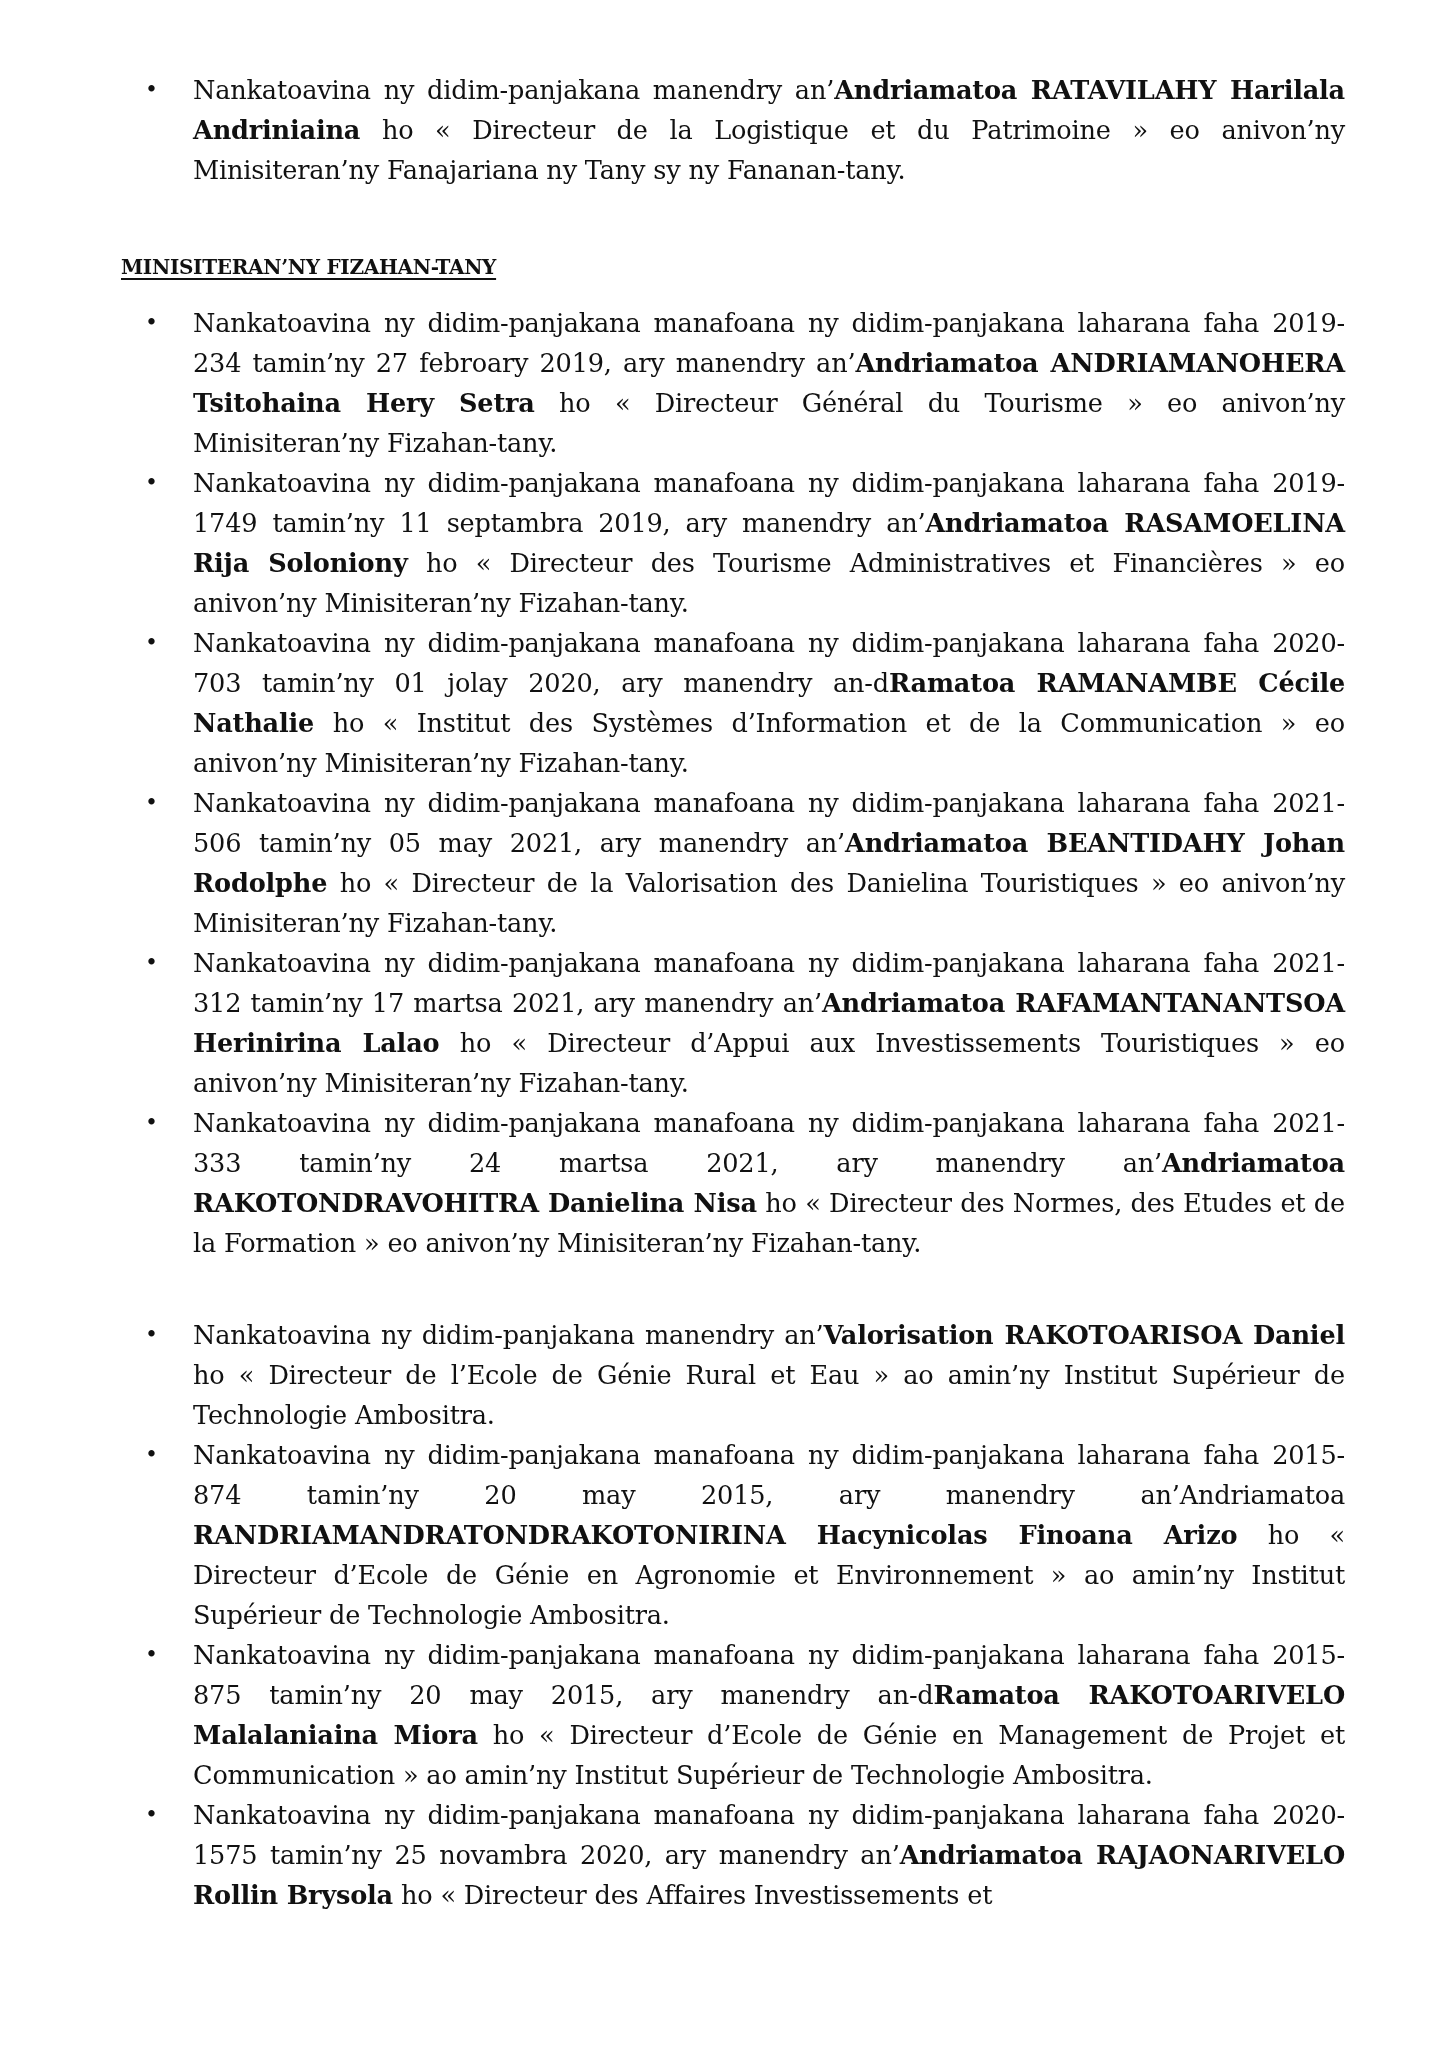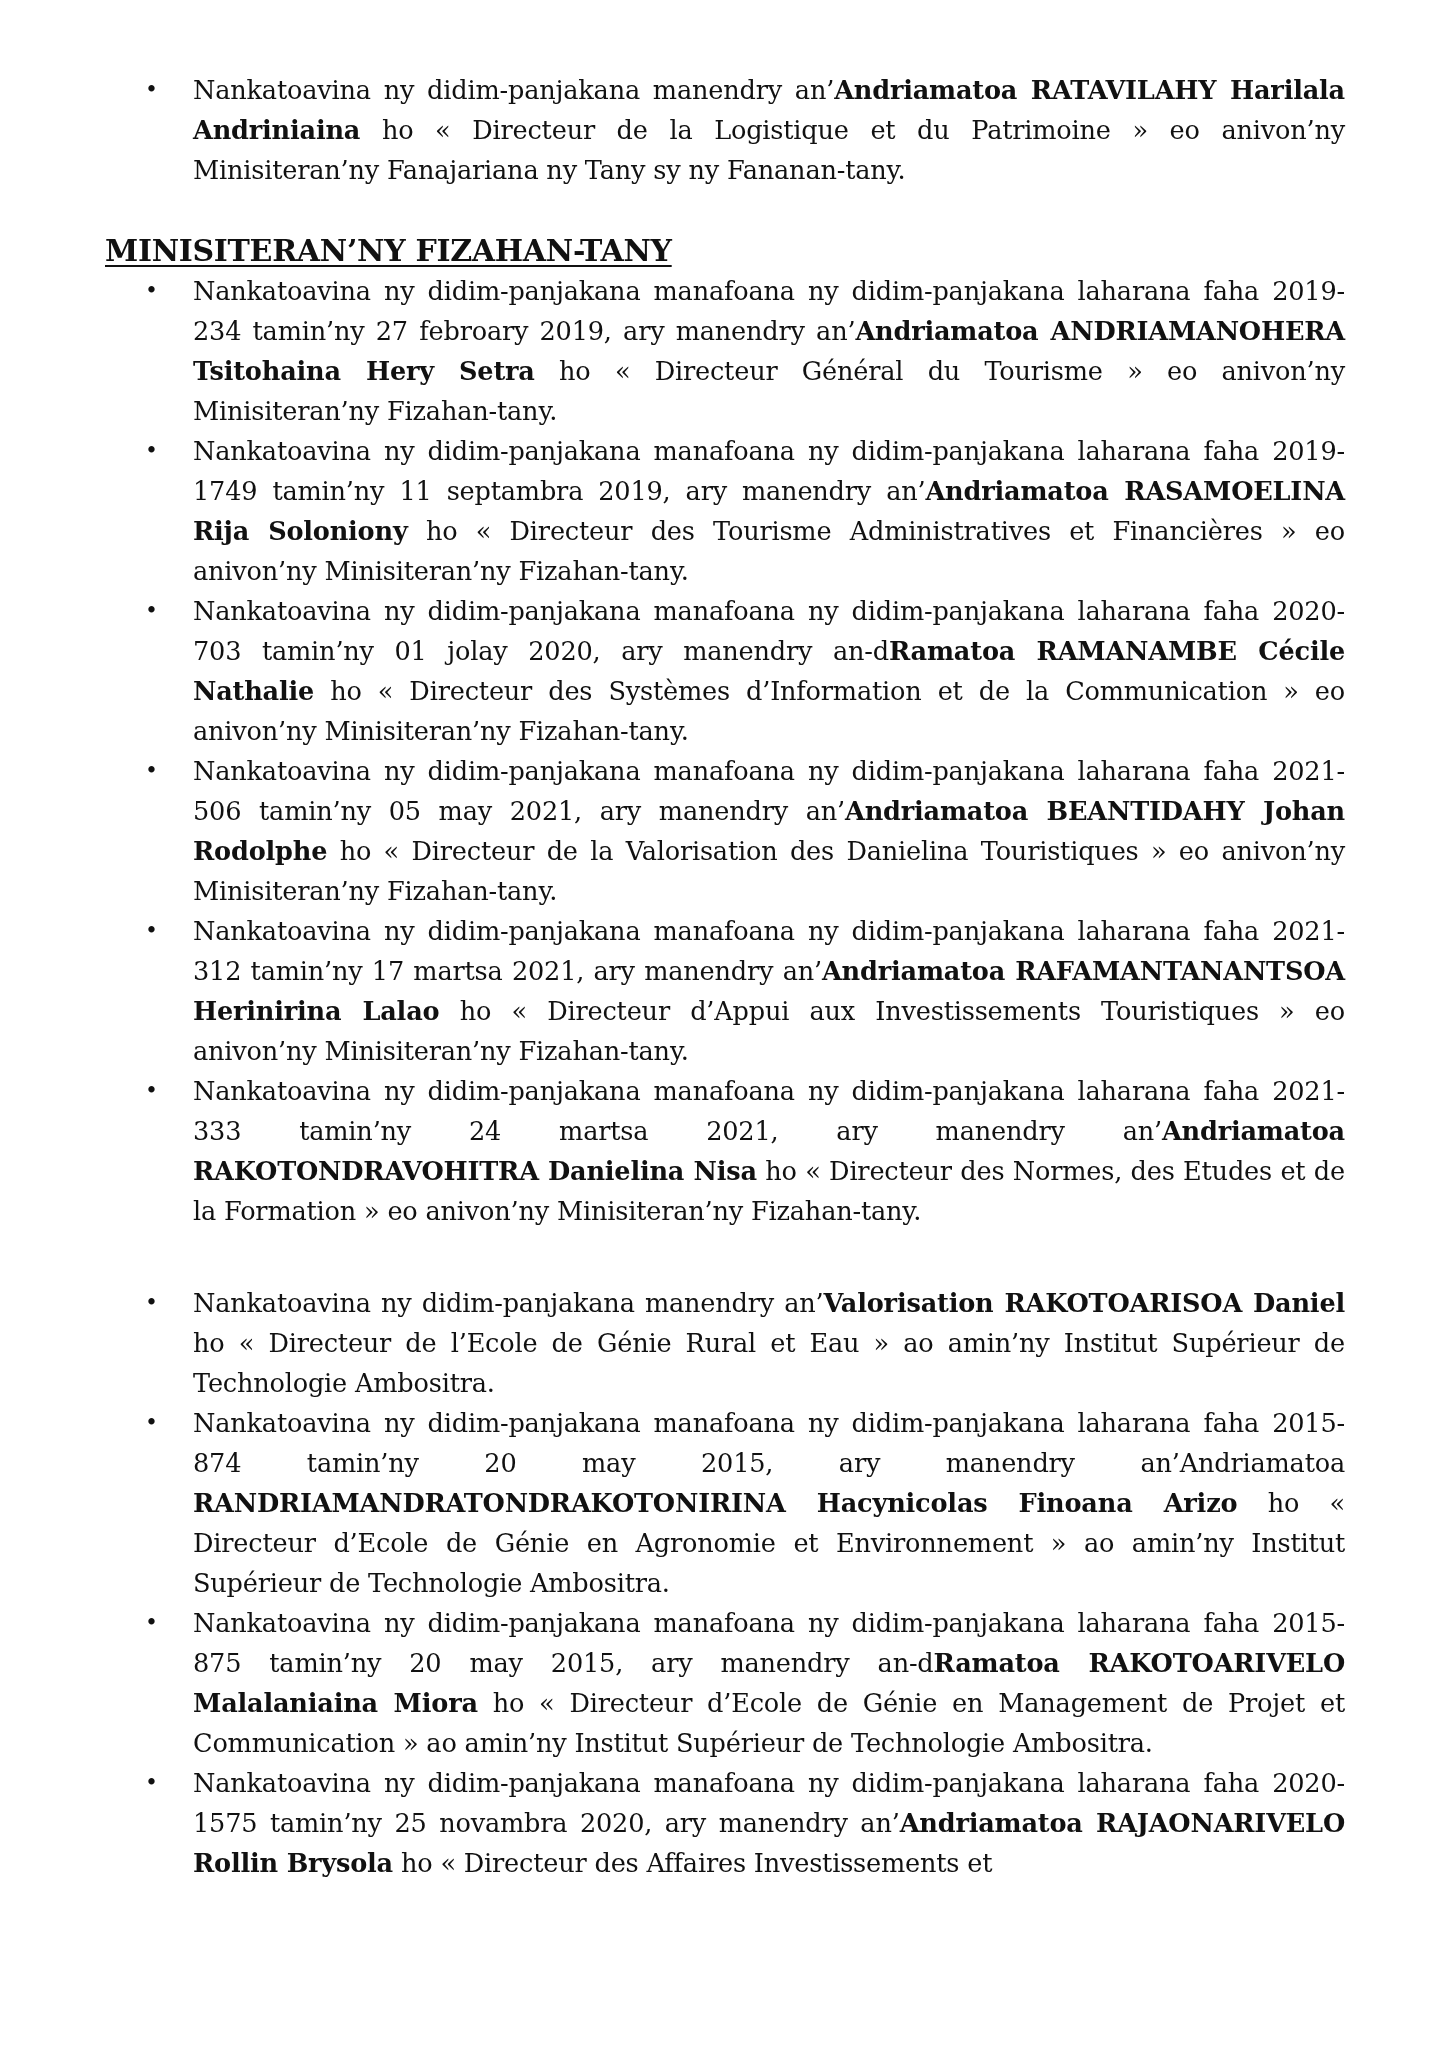--- a/index.html
+++ b/index.html
@@ -38,22 +38,22 @@
   }
   ul.items li .bullet {
     position: absolute;
     left: -48px;
     top: 0;
     font-size: 22px;
     line-height: 40px;
   }
   .bold { font-weight: bold; }
   h2.section {
-    margin: 0;
-    font-size: 30px;
+    margin: 16px;
+    font-size: 20px;
     line-height: 32px;
     font-weight: bold;
     text-decoration: underline;
     text-decoration-thickness: 2px;
     text-underline-offset: 4px;
     letter-spacing: -0.3px;
   }
   .gap-before-h1 { height: 45px; }
   .gap-after-h { height: 4px; }
   .gap-before-h2 { height: 48px; }
@@ -79,21 +79,21 @@
       <li>
         <span class="bullet">•</span>
         <span>Nankatoavina ny didim-panjakana manafoana ny didim-panjakana laharana faha 2019-234 tamin’ny 27 febroary 2019, ary manendry an’</span><span class="bold">Andriamatoa ANDRIAMANOHERA Tsitohaina Hery Setra</span><span> ho « Directeur Général du Tourisme » eo anivon’ny Minisiteran’ny Fizahan-tany.</span>
       </li>
       <li>
         <span class="bullet">•</span>
         <span>Nankatoavina ny didim-panjakana manafoana ny didim-panjakana laharana faha 2019-1749 tamin’ny 11 septambra 2019, ary manendry an’</span><span class="bold">Andriamatoa RASAMOELINA Rija Soloniony</span><span> ho « Directeur des Tourisme Administratives et Financières » eo anivon’ny Minisiteran’ny Fizahan-tany.</span>
       </li>
       <li>
         <span class="bullet">•</span>
-        <span>Nankatoavina ny didim-panjakana manafoana ny didim-panjakana laharana faha 2020-703 tamin’ny 01 jolay 2020, ary manendry an-d</span><span class="bold">Ramatoa RAMANAMBE Cécile Nathalie</span><span> ho « Directeur des Systèmes d’Information et de la Communication » eo anivon’ny Minisiteran’ny Fizahan-tany.</span>
+        <span>Nankatoavina ny didim-panjakana manafoana ny didim-panjakana laharana faha 2020-703 tamin’ny 01 jolay 2020, ary manendry an-d</span><span class="bold">Ramatoa RAMANAMBE Cécile Nathalie</span><span> ho « Institut des Systèmes d’Information et de la Communication » eo anivon’ny Minisiteran’ny Fizahan-tany.</span>
       </li>
       <li>
         <span class="bullet">•</span>
         <span>Nankatoavina ny didim-panjakana manafoana ny didim-panjakana laharana faha 2021-506 tamin’ny 05 may 2021, ary manendry an’</span><span class="bold">Andriamatoa BEANTIDAHY Johan Rodolphe</span><span> ho « Directeur de la Valorisation des Danielina Touristiques » eo anivon’ny Minisiteran’ny Fizahan-tany.</span>
       </li>
       <li>
         <span class="bullet">•</span>
         <span>Nankatoavina ny didim-panjakana manafoana ny didim-panjakana laharana faha 2021-312 tamin’ny 17 martsa 2021, ary manendry an’</span><span class="bold">Andriamatoa RAFAMANTANANTSOA Herinirina Lalao</span><span> ho « Directeur d’Appui aux Investissements Touristiques » eo anivon’ny Minisiteran’ny Fizahan-tany.</span>
       </li>
       <li>

